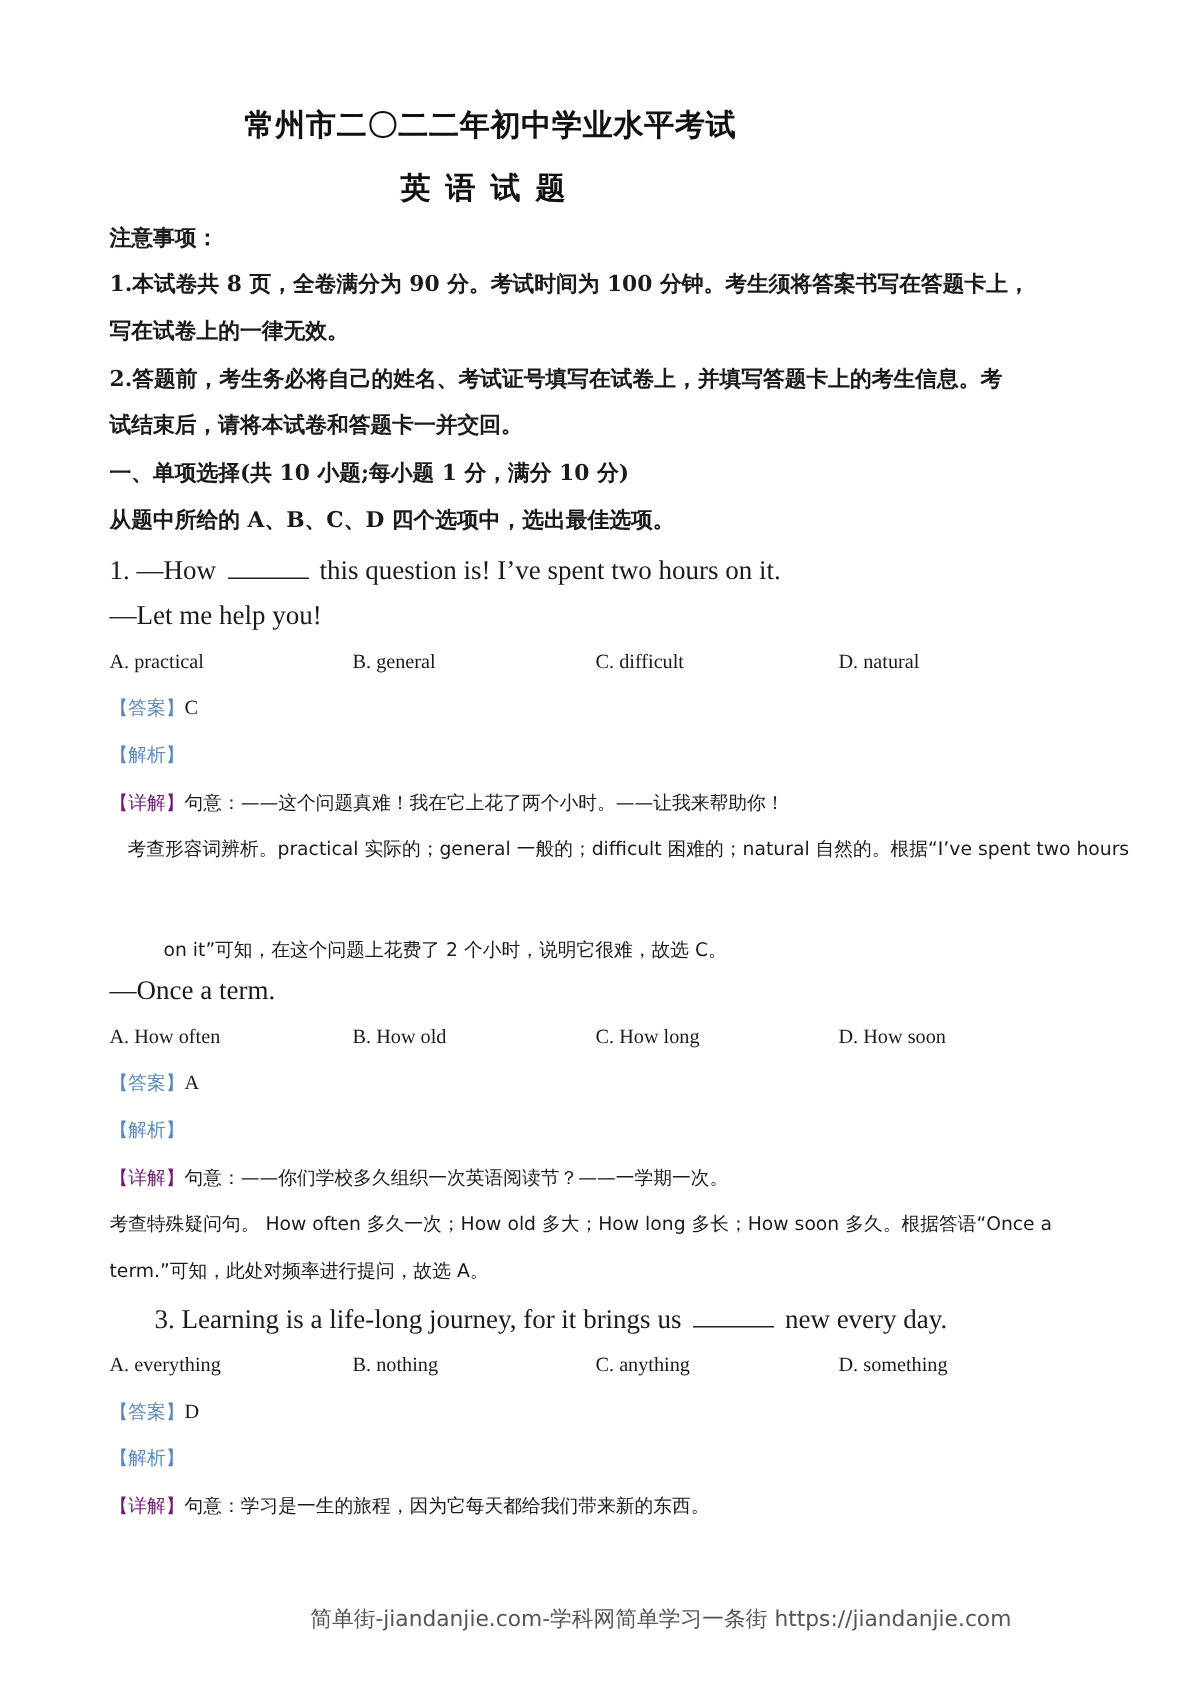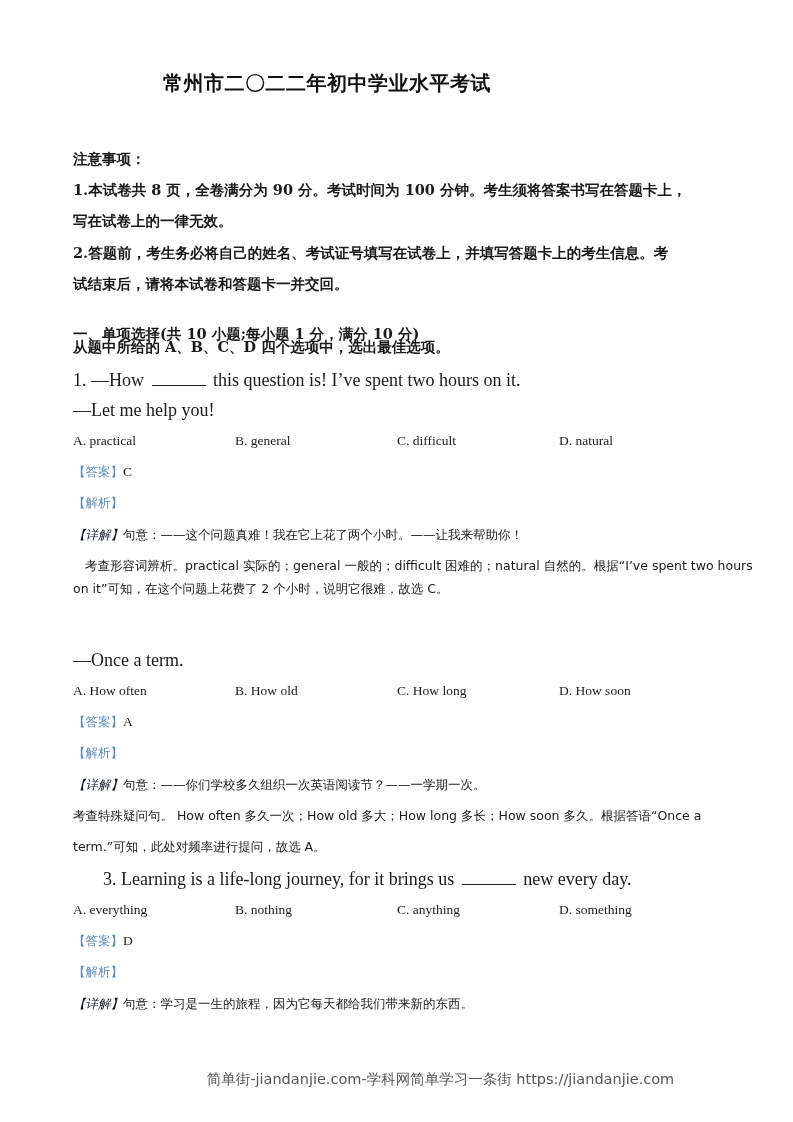--- a/index.html
+++ b/index.html
@@ -77,24 +77,23 @@
     .opt-b { left: 162px; }
     .opt-c { left: 324px; }
     .opt-d { left: 486px; }
     .tag-blue {
       color: #5b8ab8;
       font-family: "DejaVu Sans", sans-serif;
       font-size: 12.5px;
       text-align: center;
     }
     .tag-black {
-      color: #0f172a;
+      color: #701a75;
       font-family: "DejaVu Sans", sans-serif;
       font-size: 12.5px;
-      font-style: italic;
     }
     .ans-letter {
       font-family: "Liberation Serif", serif;
       font-size: 13.5px;
     }
     .blank {
       display: inline-block;
       width: 54px;
       border-bottom: 1px solid #222;
       height: 12px;
@@ -112,28 +111,29 @@
       color: #555;
       padding-left: 44px;
     }
   </style>
 </head>
 <body>
 
 <div class="page">
 
   <div class="title title-main">常州市二〇二二年初中学业水平考试</div>
+  <div class="title title-sub">英语试题</div>
 
   <div class="line bold-cn" style="top:150px;">注意事项：</div>
   <div class="line bold-cn" style="top:181px;">1.本试卷共 8 页，全卷满分为 90 分。考试时间为 100 分钟。考生须将答案书写在答题卡上，</div>
   <div class="line bold-cn" style="top:212px;">写在试卷上的一律无效。</div>
   <div class="line bold-cn" style="top:244px;">2.答题前，考生务必将自己的姓名、考试证号填写在试卷上，并填写答题卡上的考生信息。考</div>
   <div class="line bold-cn" style="top:275px;">试结束后，请将本试卷和答题卡一并交回。</div>
 
-  <div class="line bold-cn" style="top:307px;margin-top:18px;">一、单项选择(共 10 小题;每小题 1 分，满分 10 分)</div>
+  <div class="line bold-cn" style="top:307px;">一、单项选择(共 10 小题;每小题 1 分，满分 10 分)</div>
   <div class="line bold-cn" style="top:338px;">从题中所给的 A、B、C、D 四个选项中，选出最佳选项。</div>
 
   <div class="line en" style="top:371px;">
     <span>1. —How</span>
     <span class="blank"></span>
     <span>this question is! I’ve spent two hours on it.</span>
   </div>
   <div class="line en" style="top:401px;">—Let me help you!</div>
   <div class="options" style="top:432px;">
     <span class="opt opt-a">A. practical</span>
@@ -144,21 +144,21 @@
   <div class="line" style="top:463px;">
     <span class="tag-blue">【答案】</span><span class="ans-letter">C</span>
   </div>
   <div class="line" style="top:494px;">
     <span class="tag-blue">【解析】</span>
   </div>
   <div class="line" style="top:526px;">
     <span class="tag-black">【详解】</span><span class="cn">句意：——这个问题真难！我在它上花了两个小时。——让我来帮助你！</span>
   </div>
   <div class="line cn" style="top:557px;margin-left:12px;">考查形容词辨析。practical 实际的；general 一般的；difficult 困难的；natural 自然的。根据“I’ve spent two hours</div>
-  <div class="line cn" style="top:580px;">on it”可知，在这个问题上花费了 2 个小时，说明它很难，故选 C。</div>
+  <div class="line cn" style="top:624px;margin-left:36px;">on it”可知，在这个问题上花费了 2 个小时，说明它很难，故选 C。</div>
 
   <div class="line en" style="top:651px;">—Once a term.</div>
   <div class="options" style="top:682px;">
     <span class="opt opt-a">A. How often</span>
     <span class="opt opt-b">B. How old</span>
     <span class="opt opt-c">C. How long</span>
     <span class="opt opt-d">D. How soon</span>
   </div>
   <div class="line" style="top:713px;">
     <span class="tag-blue">【答案】</span><span class="ans-letter">A</span>

